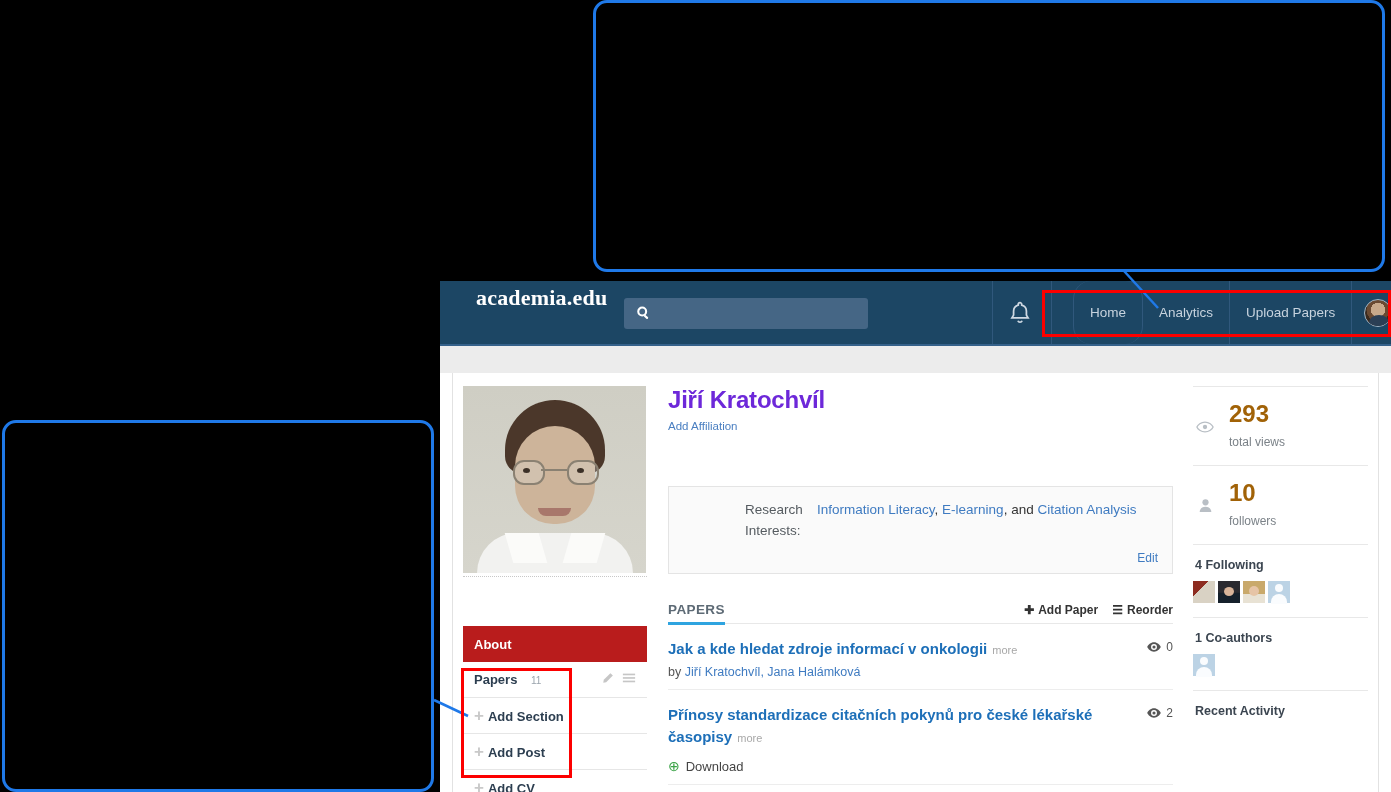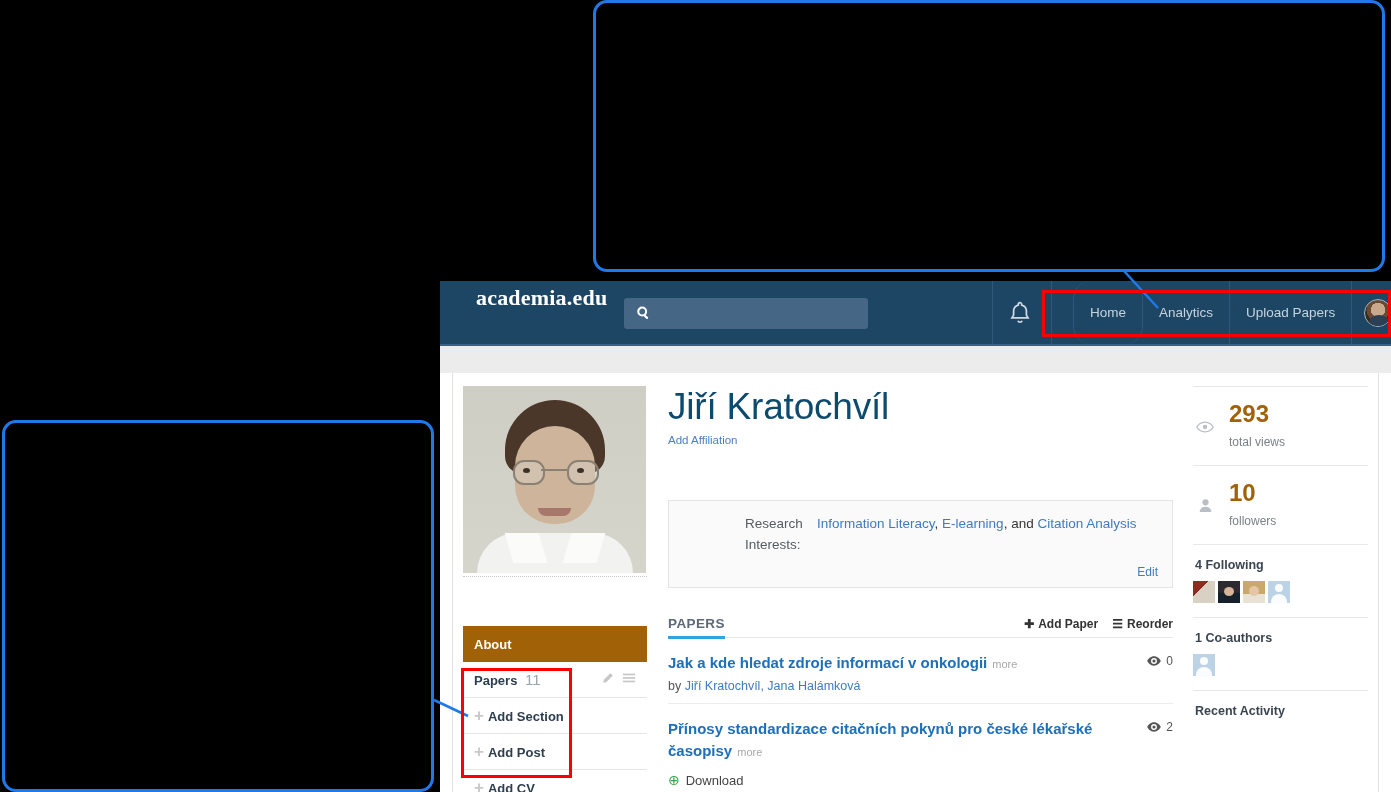--- a/index.html
+++ b/index.html
@@ -110,30 +110,30 @@
   .ph-collar-l { left:46px; transform: skewX(16deg); }
   .ph-collar-r { left:104px; transform: skewX(-16deg); }
 
   .dotted-sep { height: 1px; border-top: 1px dotted #c8c8c8; margin: 3px 0 6px; }
 
   .side-item {
     height: 36px; display: flex; align-items: center; justify-content: space-between;
     padding: 0 11px; box-sizing: border-box;
     border-bottom: 1px solid #e6e6e6; font-size: 13px; color: #2c3e50; cursor: pointer;
   }
-  .side-item.active { background: #a16207; color: #ffffff; font-weight: bold; border-bottom: none; margin-top: 48px; }
+  .side-item.active { background: #b91c1c; color: #ffffff; font-weight: bold; border-bottom: none; margin-top: 48px; }
   .side-item .label { font-weight: bold; }
-  .side-item .count { color: #9aa4ad; font-weight: normal; margin-left: 4px; font-size: 15px; }
+  .side-item .count { color: #9aa4ad; font-weight: normal; margin-left: 10px; font-size: 10px; }
   .side-icons { display: flex; gap: 8px; align-items: center; color: #c6c6c6; }
   .side-item.add { color: #2c3e50; font-weight: bold; }
   .plus { color: #c9c9c9; font-size: 17px; margin-right: 4px; line-height: 1; }
 
   
   .mid-col { position: absolute; left: 215px; top: 13px; width: 505px; }
-  .prof-name { font-size: 37px; font-weight: normal; color: #0c4a6e; letter-spacing: -.2px; }
+  .prof-name { font-size: 24px; font-weight: bold; color: #6d28d9; letter-spacing: -.2px; }
   .add-affil { display:inline-block; margin-top: 6px; font-size: 11.5px; color: #4a7fc1; cursor:pointer; }
 
   .interests-card {
     margin-top: 52px; border: 1px solid #e4e4e4; background: #fafafa;
     padding: 12px 14px 8px; box-sizing: border-box; min-height: 88px; position: relative;
   }
   .interests-row { display: flex; font-size: 13.5px; line-height: 21px; }
   .int-label { color: #555b60; width: 72px; flex: 0 0 72px; margin-left:62px; }
   .int-values { color: #333; }
   .int-values a { color: #3f7bc1; text-decoration: none; }

